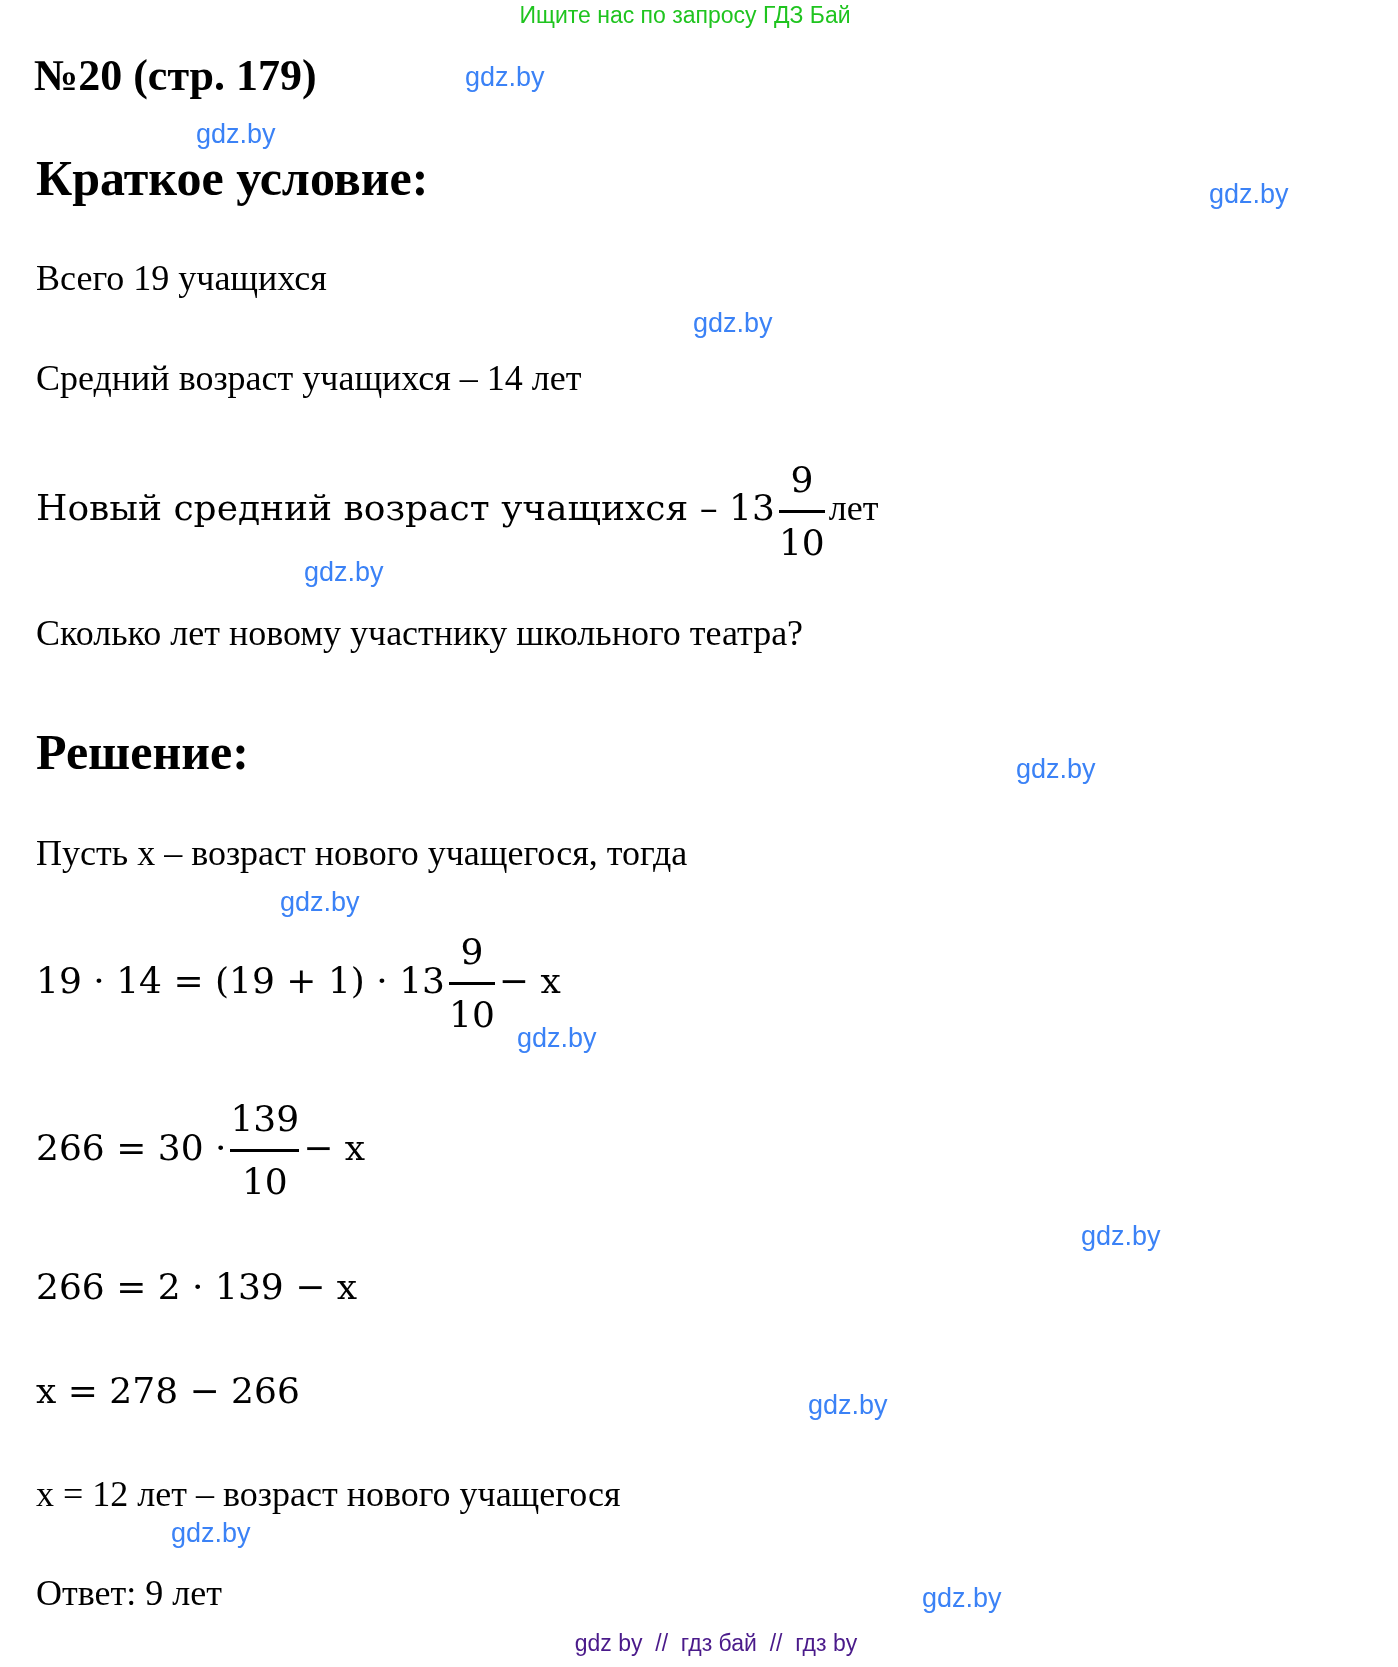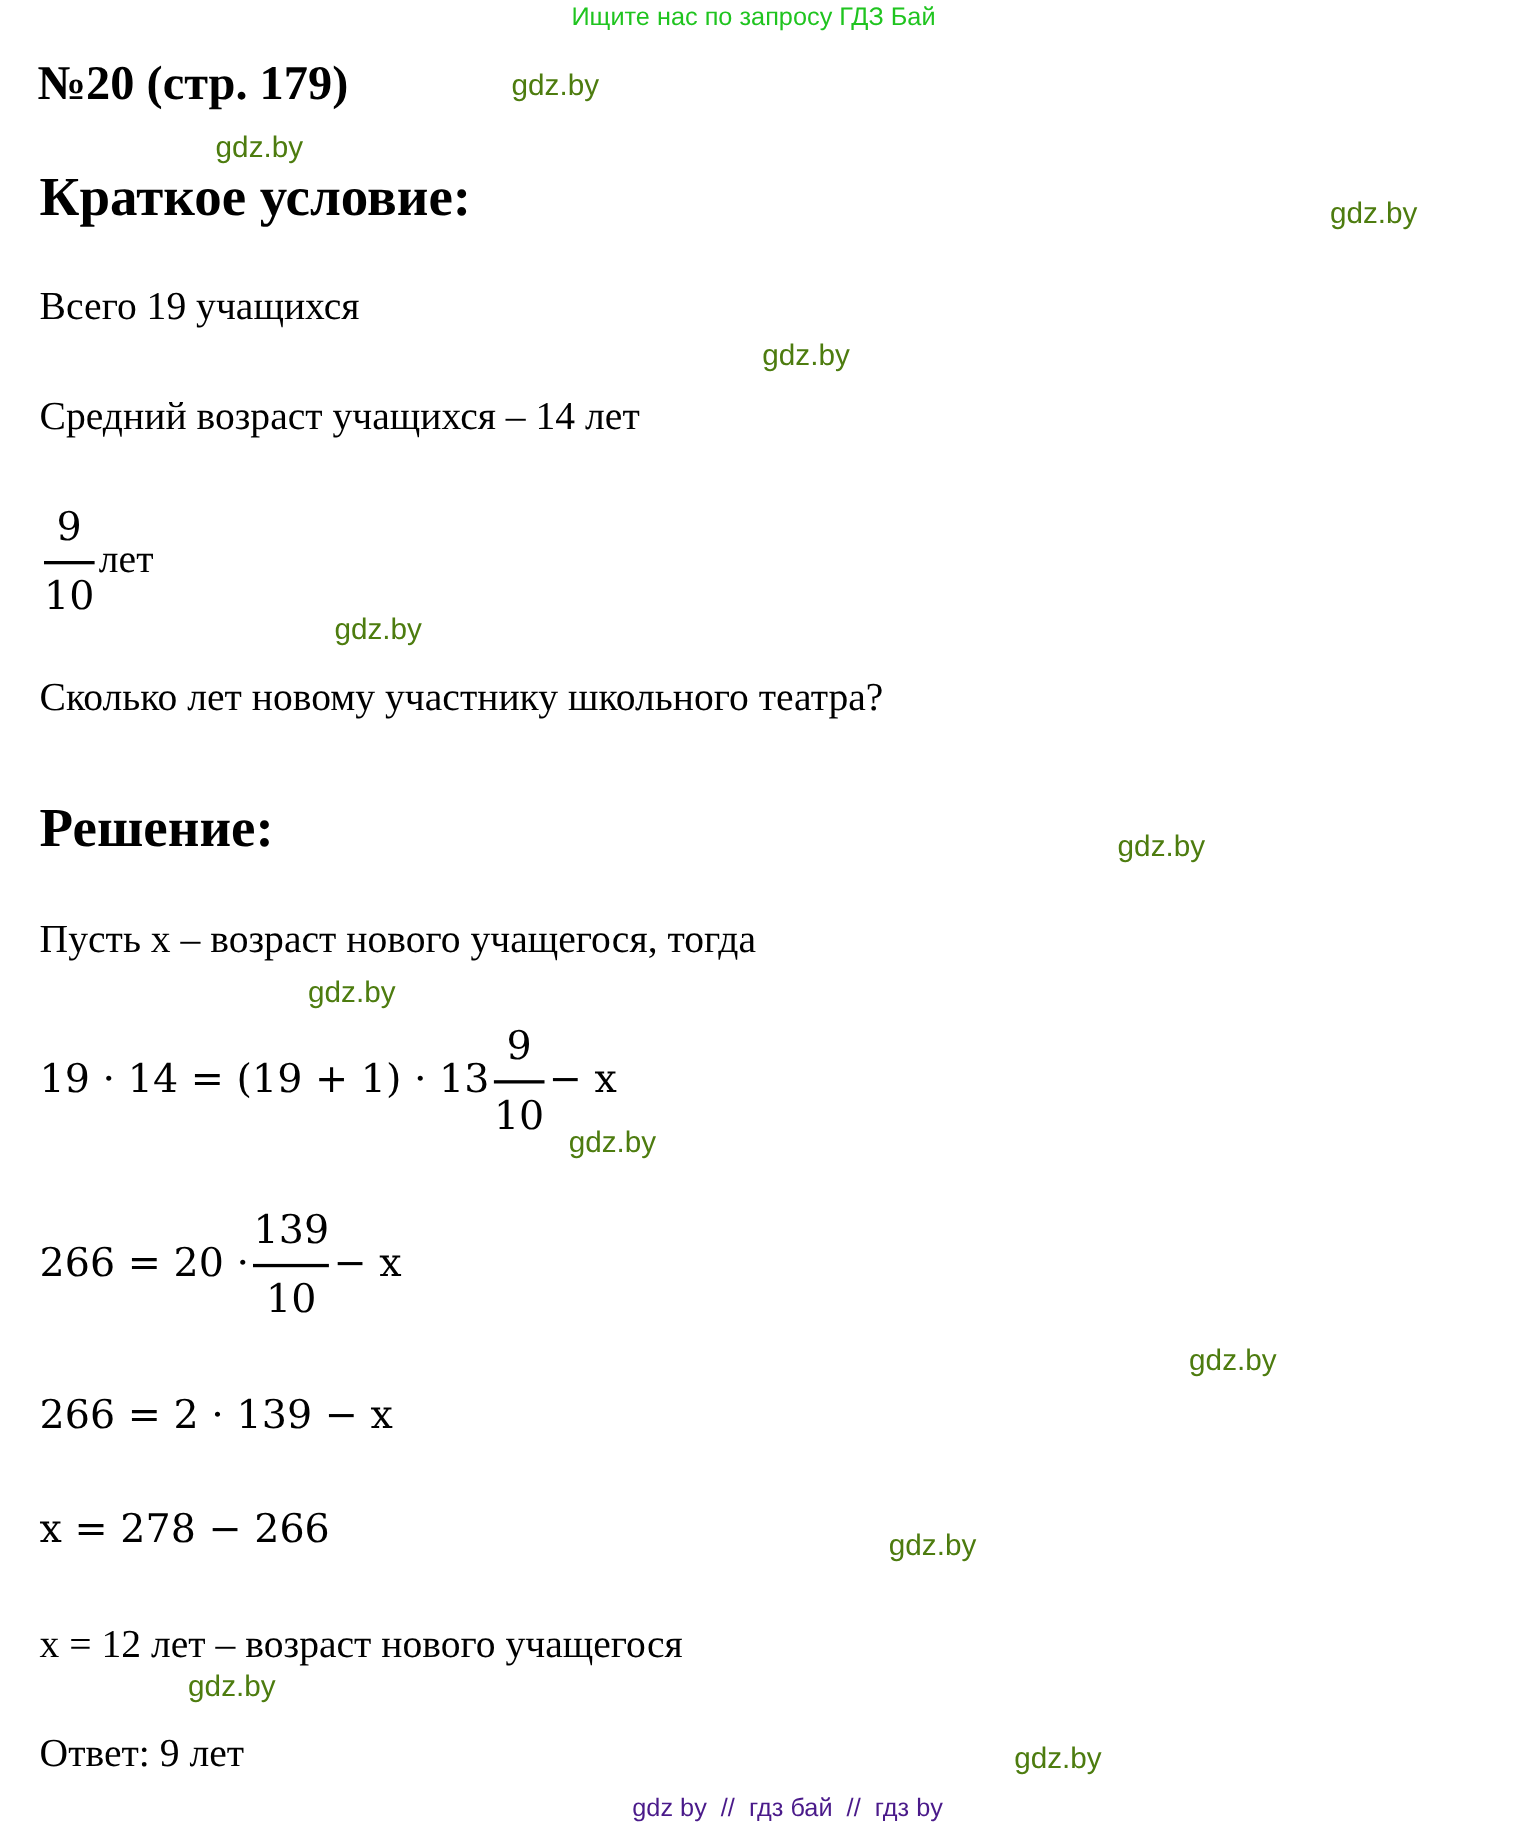--- a/index.html
+++ b/index.html
@@ -4,21 +4,21 @@
 <style>
   html, body { margin:0; padding:0; background:#ffffff; }
   body { width:1398px; height:1667px; position:relative; overflow:hidden; color:#000; }
   .abs { position:absolute; white-space:nowrap; }
   .serif { font-family:"Liberation Serif", "DejaVu Serif", serif; }
   .sans { font-family:"Liberation Sans", "DejaVu Sans", sans-serif; }
   .top-banner { left:0; width:1370px; top:0; text-align:center; font-size:23px; color:#1fc41f; line-height:30px; }
   .title { left:34px; top:46px; font-size:44px; font-weight:bold; line-height:60px; }
   .heading { left:36px; font-size:50px; font-weight:bold; line-height:60px; }
   .line { left:36px; font-size:36px; line-height:60px; }
-  .wm { font-size:27px; color:#4d7c0f; line-height:30px; }
+  .wm { font-size:27px; color:#3b82f6; line-height:30px; }
   .frac { display:inline-block; vertical-align:middle; text-align:center; margin:0 4px; }
   .frac .num, .frac .den { display:block; line-height:56px; }
   .frac .bar { display:block; height:3px; background:#000; margin:2px 0; }
   .footer { left:0; width:1398px; top:1628px; text-align:center; font-size:23px; color:#4a1a8a; line-height:30px;padding-left:17px; }
   .math { font-family:"DejaVu Serif", "Liberation Serif", serif; }
 </style>
 </head>
 <body>
 
 <div class="abs sans top-banner">Ищите нас по запросу ГДЗ Бай</div>
@@ -29,39 +29,39 @@
 
 <div class="abs serif heading" style="top:148px;">Краткое условие:</div>
 <div class="abs sans wm" style="left:1209px;top:179px;">gdz.by</div>
 
 <div class="abs serif line" style="top:248px;">Всего 19 учащихся</div>
 <div class="abs sans wm" style="left:693px;top:308px;">gdz.by</div>
 
 <div class="abs serif line" style="top:348px;">Средний возраст учащихся – 14 лет</div>
 
 <div class="abs serif line" style="top:452px;">
-  <span class="frac math"><span class="num">9</span><span class="bar"></span><span class="den">10</span></span><span>лет</span>
+  <span class="math">Новый средний возраст учащихся – 13</span><span class="frac math"><span class="num">9</span><span class="bar"></span><span class="den">10</span></span><span>лет</span>
 </div>
 <div class="abs sans wm" style="left:304px;top:557px;">gdz.by</div>
 
 <div class="abs serif line" style="top:603px;">Сколько лет новому участнику школьного театра?</div>
 
 <div class="abs serif heading" style="top:722px;">Решение:</div>
 <div class="abs sans wm" style="left:1016px;top:754px;">gdz.by</div>
 
 <div class="abs serif line" style="top:823px;">Пусть x – возраст нового учащегося, тогда</div>
 <div class="abs sans wm" style="left:280px;top:887px;">gdz.by</div>
 
 <div class="abs serif line math" style="top:924px;">
   <span>19 · 14 = (19 + 1) · 13</span><span class="frac"><span class="num">9</span><span class="bar"></span><span class="den">10</span></span><span>− x</span>
 </div>
 <div class="abs sans wm" style="left:517px;top:1023px;">gdz.by</div>
 
 <div class="abs serif line math" style="top:1091px;">
-  <span>266 = 20 ·</span><span class="frac"><span class="num">139</span><span class="bar"></span><span class="den">10</span></span><span>− x</span>
+  <span>266 = 30 ·</span><span class="frac"><span class="num">139</span><span class="bar"></span><span class="den">10</span></span><span>− x</span>
 </div>
 <div class="abs sans wm" style="left:1081px;top:1221px;">gdz.by</div>
 
 <div class="abs serif line math" style="top:1257px;text-align:center;">266 = 2 · 139 − x</div>
 
 <div class="abs serif line math" style="top:1361px;">x = 278 − 266</div>
 <div class="abs sans wm" style="left:808px;top:1390px;">gdz.by</div>
 
 <div class="abs serif line" style="top:1464px;">x = 12 лет – возраст нового учащегося</div>
 <div class="abs sans wm" style="left:171px;top:1518px;">gdz.by</div>

